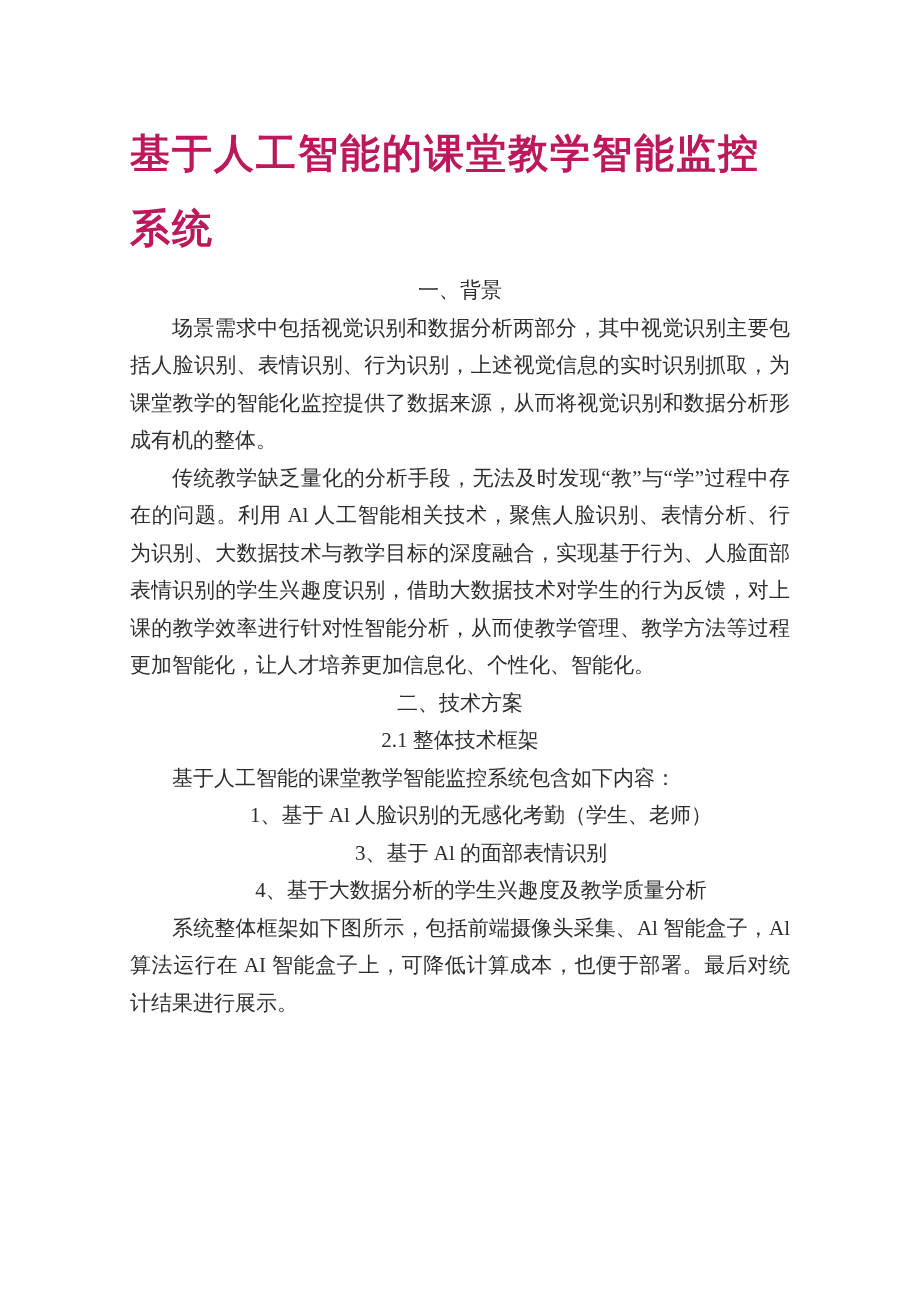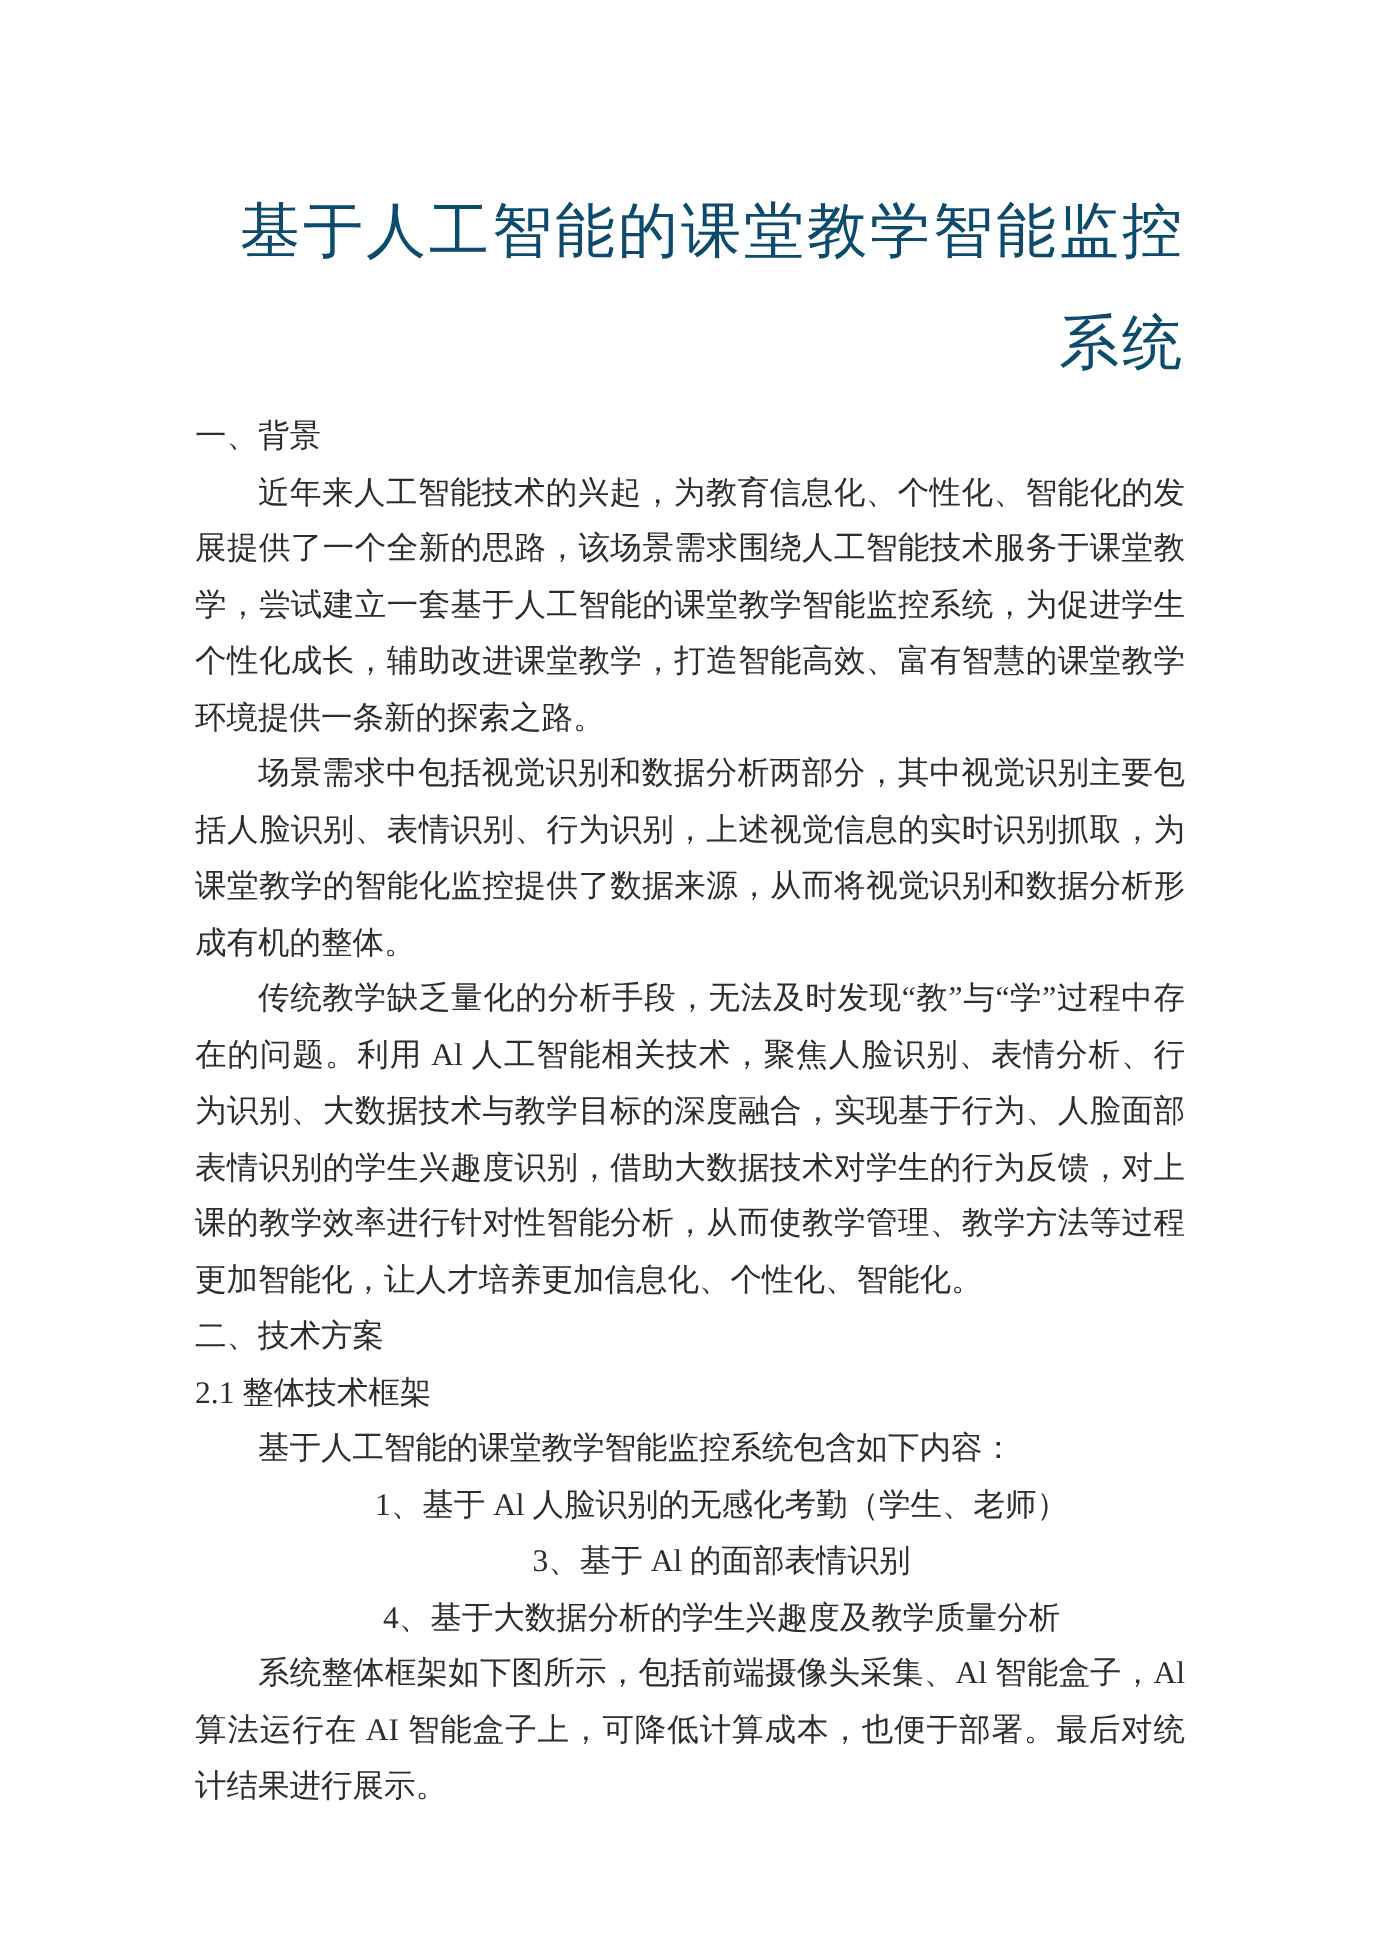--- a/index.html
+++ b/index.html
@@ -15,41 +15,41 @@
     overflow: hidden;
     font-family: "Liberation Serif", "DejaVu Serif", serif;
     color: #2d2d2d;
   }
   .content {
     padding: 116px 130px 0 130px;
     width: 660px;
   }
   .doc-title {
     font-size: 40px;
-    font-weight: 400;
+    font-weight: 700;
     line-height: 75px;
-    text-align: right;
-    color: #0c4a6e;
+    text-align: left;
+    color: #be185d;
     margin: 0 0 6px 0;
     letter-spacing: 2px;
   }
   .doc-title .title-line {
     display: block;
   }
   .body-text {
     font-size: 21px;
     line-height: 37.5px;
     text-align: justify;
     text-justify: inter-character;
   }
   .heading {
     font-size: 21px;
     font-weight: 400;
     margin: 0;
-    text-align: left;
+    text-align: center;
   }
   .para {
     margin: 0;
     text-indent: 2em;
   }
   .list-para {
     margin: 0;
     text-indent: 2em;
     text-align: center;
   }
@@ -62,21 +62,20 @@
 
     <h1 class="doc-title">
       <span class="title-line">基于人工智能的课堂教学智能监控</span>
       <span class="title-line">系统</span>
     </h1>
 
     <div class="body-text">
 
       <h2 class="heading">一、背景</h2>
 
-      <p class="para">近年来人工智能技术的兴起，为教育信息化、个性化、智能化的发展提供了一个全新的思路，该场景需求围绕人工智能技术服务于课堂教学，尝试建立一套基于人工智能的课堂教学智能监控系统，为促进学生个性化成长，辅助改进课堂教学，打造智能高效、富有智慧的课堂教学环境提供一条新的探索之路。</p>
 
       <p class="para">场景需求中包括视觉识别和数据分析两部分，其中视觉识别主要包括人脸识别、表情识别、行为识别，上述视觉信息的实时识别抓取，为课堂教学的智能化监控提供了数据来源，从而将视觉识别和数据分析形成有机的整体。</p>
 
       <p class="para">传统教学缺乏量化的分析手段，无法及时发现“教”与“学”过程中存在的问题。利用 Al 人工智能相关技术，聚焦人脸识别、表情分析、行为识别、大数据技术与教学目标的深度融合，实现基于行为、人脸面部表情识别的学生兴趣度识别，借助大数据技术对学生的行为反馈，对上课的教学效率进行针对性智能分析，从而使教学管理、教学方法等过程更加智能化，让人才培养更加信息化、个性化、智能化。</p>
 
       <h2 class="heading">二、技术方案</h2>
 
       <h3 class="heading">2.1 整体技术框架</h3>
 
       <p class="para">基于人工智能的课堂教学智能监控系统包含如下内容：</p>

